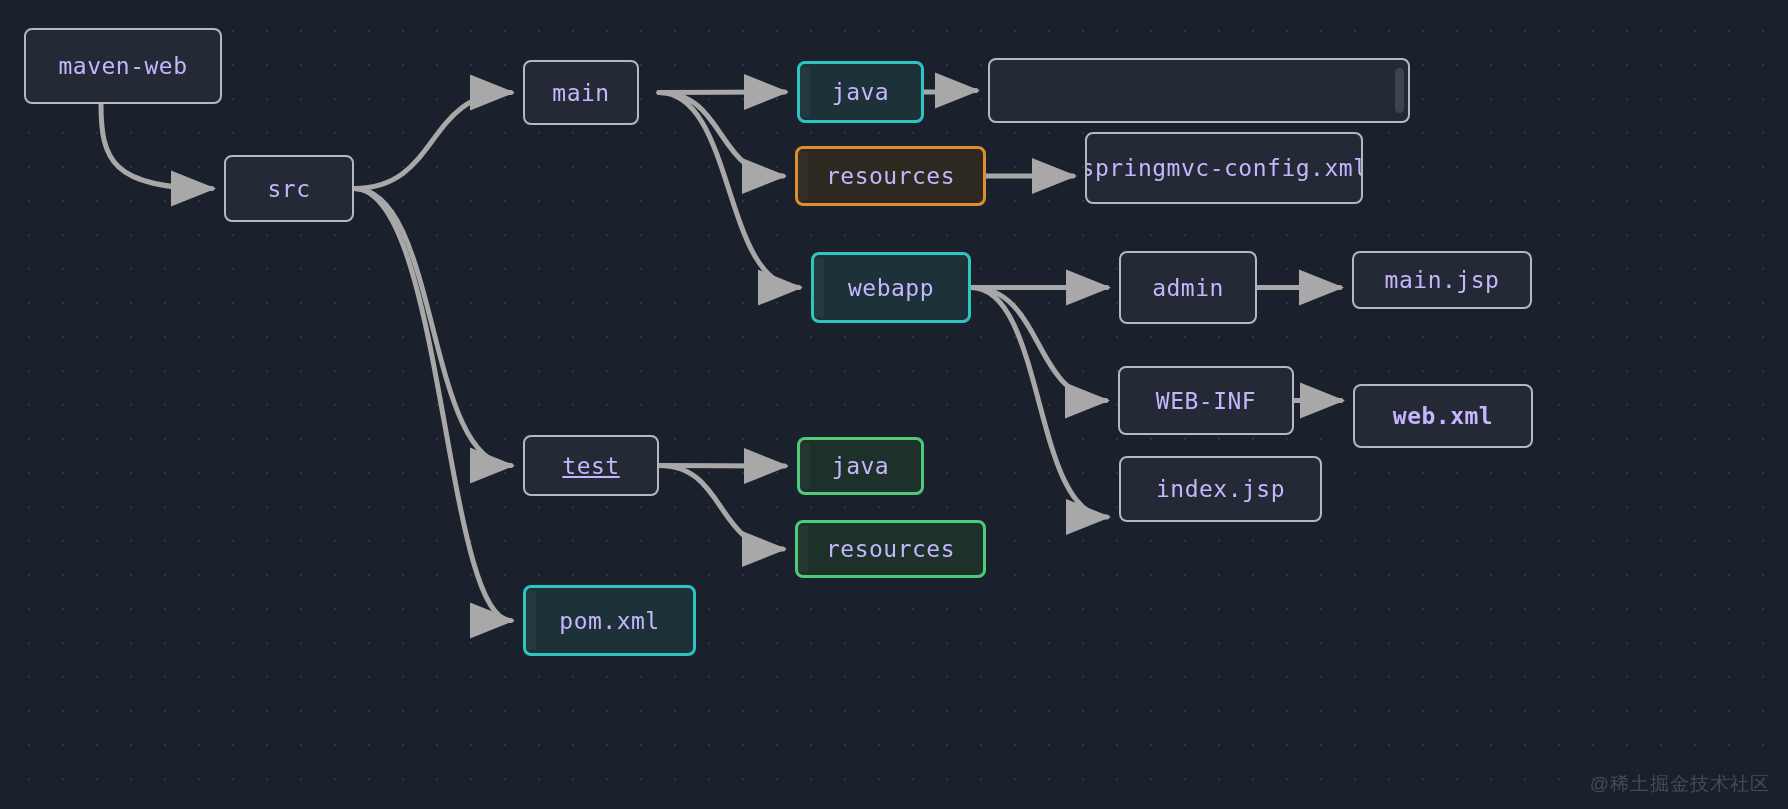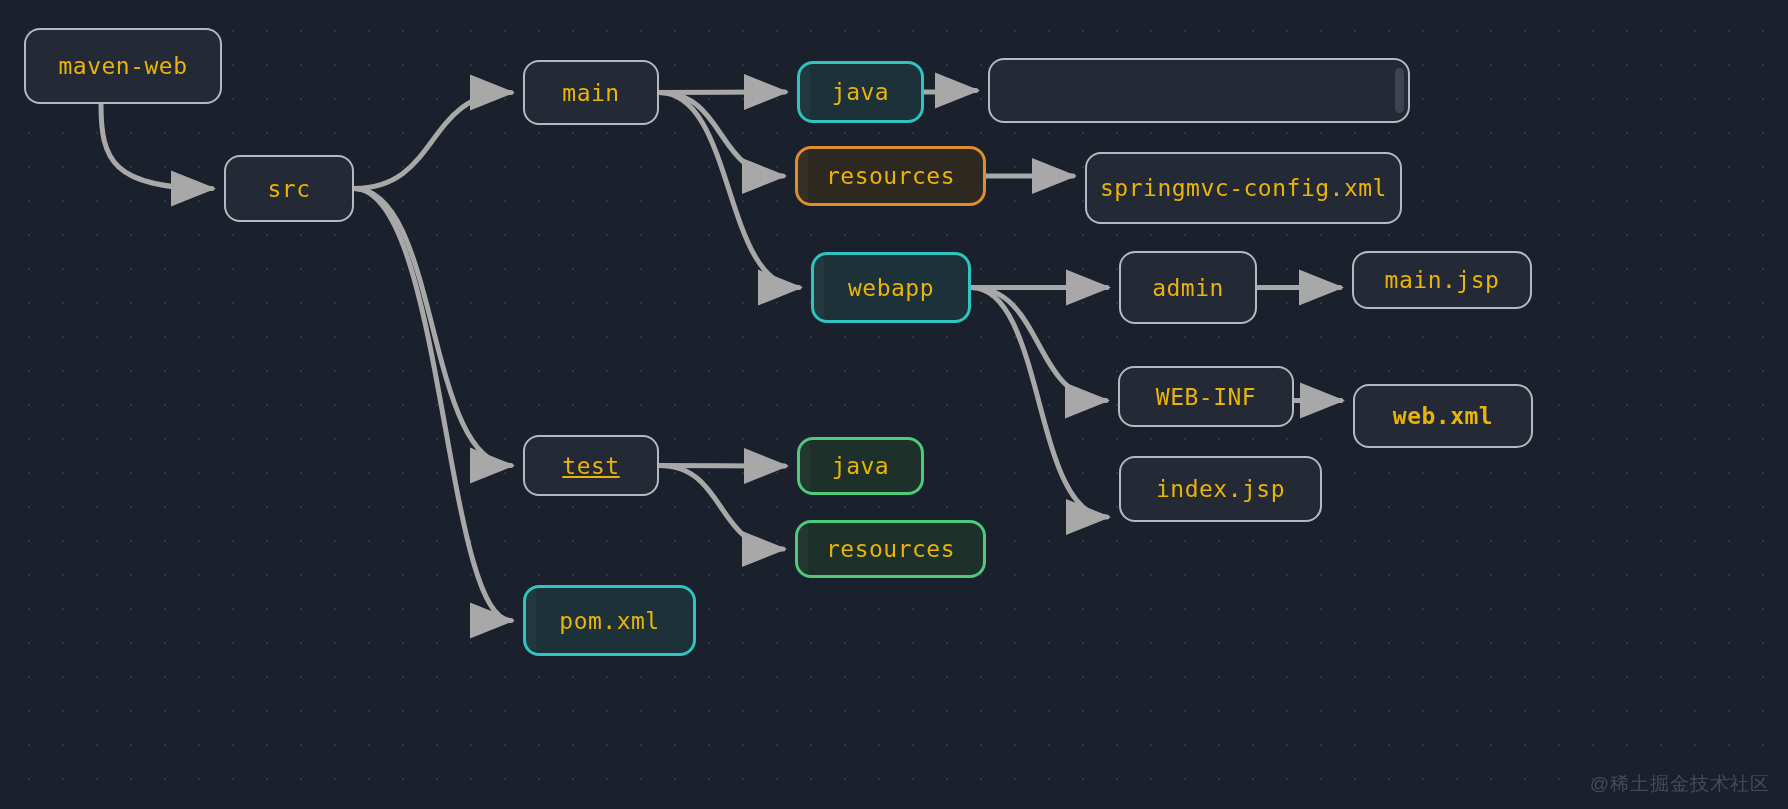--- a/index.html
+++ b/index.html
@@ -24,24 +24,24 @@
     width: 1788px;
     height: 809px;
     pointer-events: none;
   }
   .node {
     position: absolute;
     box-sizing: border-box;
     display: flex;
     align-items: center;
     justify-content: center;
-    border-radius: 16px;
+    border-radius: 8px;
     border: 2px solid #b4b9bf;
     background: #232a35;
-    color: #eab308;
+    color: #c4b5fd;
     font-size: 23px;
     letter-spacing: 0.5px;
     white-space: nowrap;
     overflow: hidden;
     z-index: 3;
   }
   .node.teal {
     border-color: #2ec5c0;
     border-width: 3px;
     background: #1d3238;
@@ -115,48 +115,48 @@
       </g>
   </svg>
 
   <div id="nodes-layer">
       <div class="node" style="left: 24px; top: 28px; width: 198px; height: 76px;">
         <span>maven-web</span>
       </div>
       <div class="node" style="left: 224px; top: 155px; width: 130px; height: 67px;">
         <span>src</span>
       </div>
-      <div class="node" style="left: 523px; top: 60px; width: 136px; height: 65px;">
+      <div class="node" style="left: 523px; top: 60px; width: 116px; height: 65px;">
         <span>main</span>
       </div>
       <div class="node teal" style="left: 797px; top: 61px; width: 127px; height: 62px;">
         <span class="inner-shade"></span>
         <span>java</span>
       </div>
       <div class="node" style="left: 988px; top: 58px; width: 422px; height: 65px;">
         <div class="node-scrollbar"></div>
       </div>
       <div class="node orange" style="left: 795px; top: 146px; width: 191px; height: 60px;">
         <span class="inner-shade"></span>
         <span>resources</span>
       </div>
-      <div class="node" style="left: 1085px; top: 152px; width: 317px; height: 72px;">
+      <div class="node" style="left: 1085px; top: 132px; width: 278px; height: 72px;">
         <span>springmvc-config.xml</span>
       </div>
       <div class="node teal" style="left: 811px; top: 252px; width: 160px; height: 71px;">
         <span class="inner-shade"></span>
         <span>webapp</span>
       </div>
       <div class="node" style="left: 1119px; top: 251px; width: 138px; height: 73px;">
         <span>admin</span>
       </div>
       <div class="node" style="left: 1352px; top: 251px; width: 180px; height: 58px;">
         <span>main.jsp</span>
       </div>
-      <div class="node" style="left: 1118px; top: 366px; width: 176px; height: 61px;">
+      <div class="node" style="left: 1118px; top: 366px; width: 176px; height: 69px;">
         <span>WEB-INF</span>
       </div>
       <div class="node" style="left: 1353px; top: 384px; width: 180px; height: 64px; font-weight: bold;">
         <span>web.xml</span>
       </div>
       <div class="node" style="left: 1119px; top: 456px; width: 203px; height: 66px;">
         <span>index.jsp</span>
       </div>
       <div class="node" style="left: 523px; top: 435px; width: 136px; height: 61px; text-decoration: underline;">
         <span>test</span>

